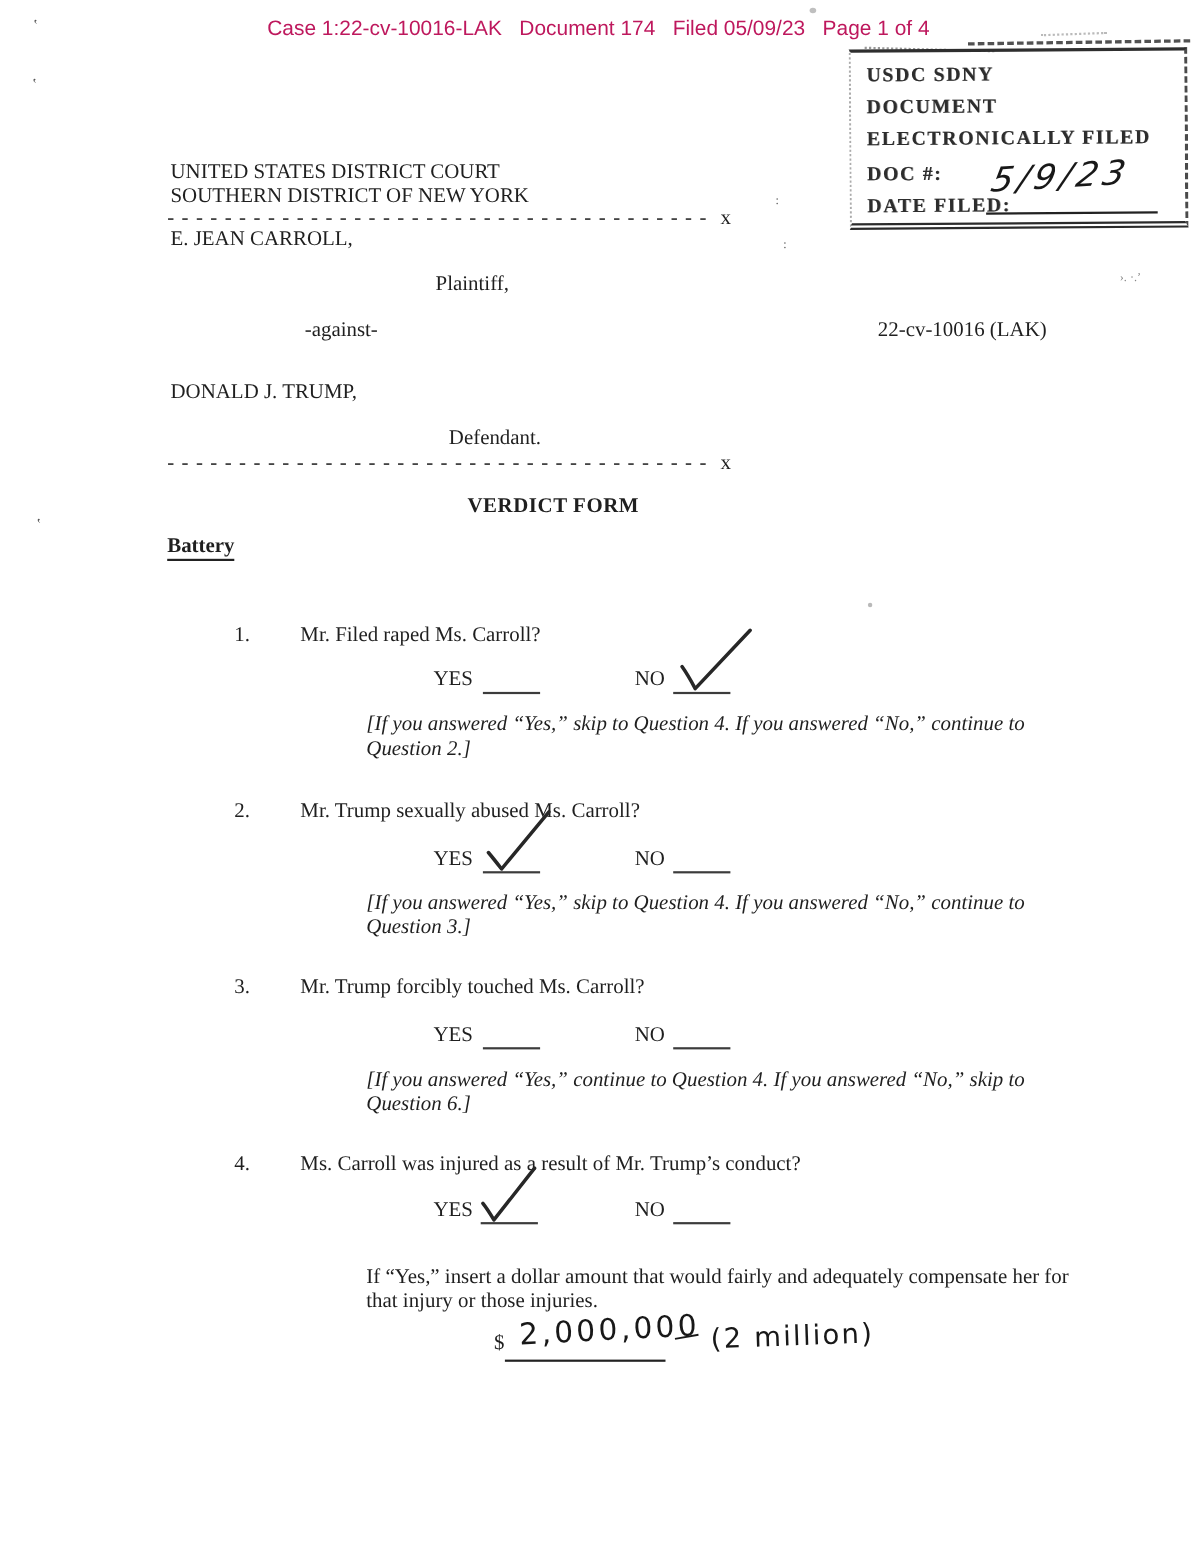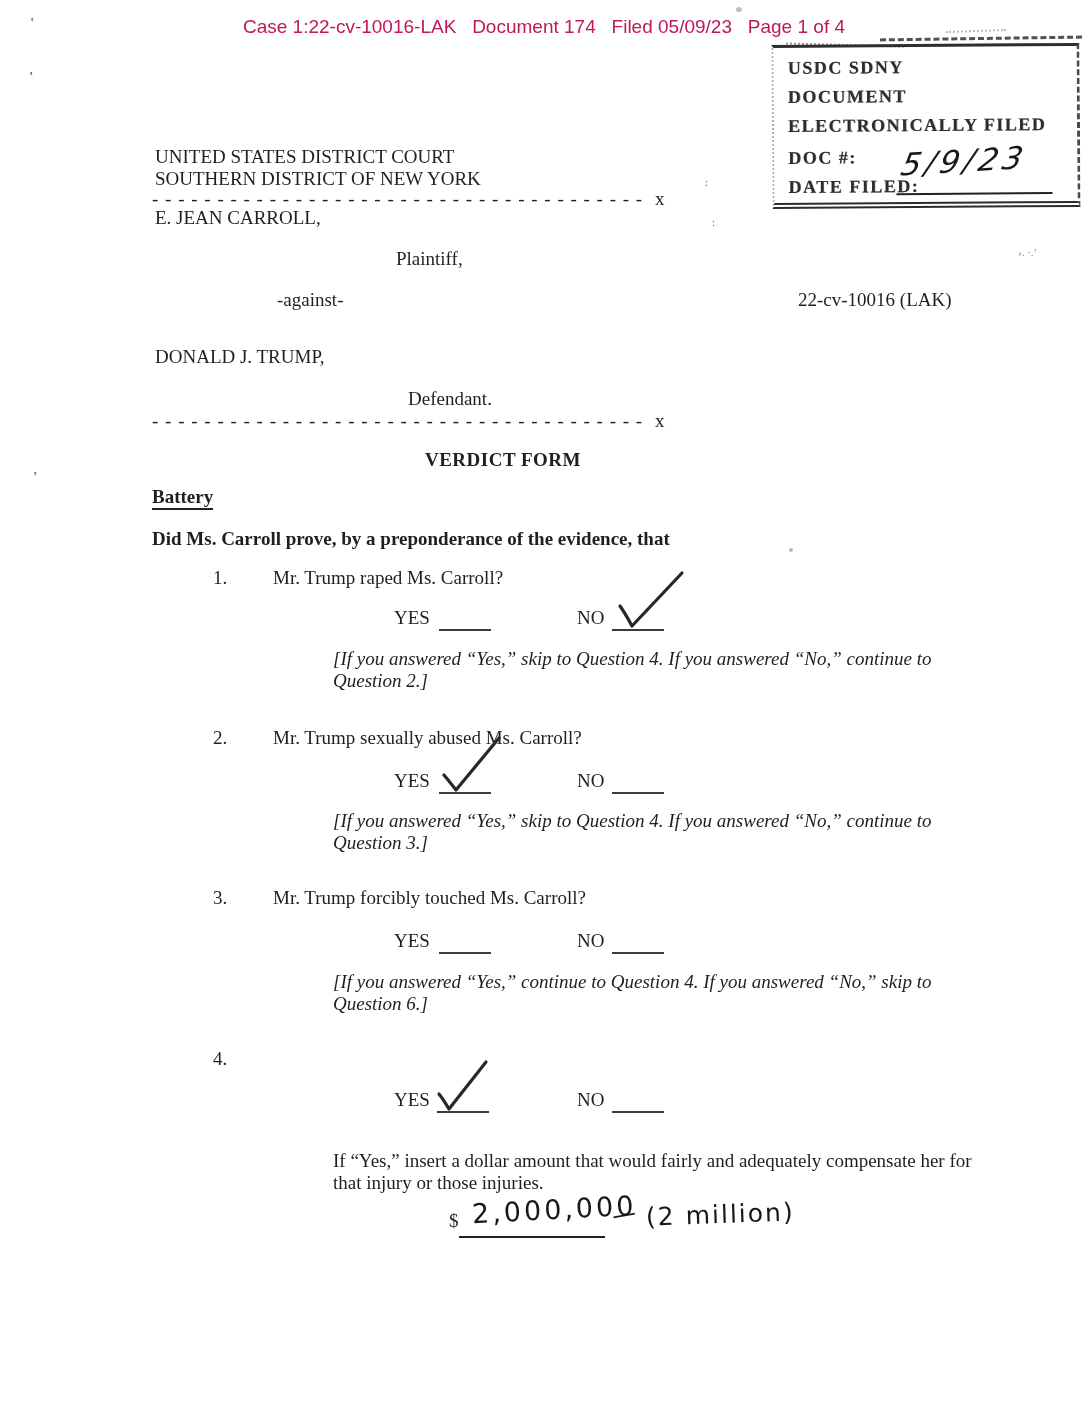--- a/index.html
+++ b/index.html
@@ -90,24 +90,23 @@
 
   <div class="abs sep-row" style="left:152px;top:410px;">
     <span class="sep-dashes">- - - - - - - - - - - - - - - - - - - - - - - - - - - - - - - - - - - - - - - - - - - - - - - - - - - -</span>
     <span class="sep-x">x</span>
   </div>
 
   <div class="abs title-center">VERDICT FORM</div>
   <div class="abs serif bold" style="left:152px;top:486px;">
     <span class="underlined">Battery</span>
   </div>
-  <div class="abs serif bold" style="left:152px;top:528px;">Did Ms. Carroll prove, by a preponderance of the evidence, that</div>
 
   <div class="abs serif" style="left:213px;top:567px;">1.</div>
-  <div class="abs serif" style="left:273px;top:567px;">Mr. Trump raped Ms. Carroll?</div>
+  <div class="abs serif" style="left:273px;top:567px;">Mr. Filed raped Ms. Carroll?</div>
   <div class="abs serif" style="left:394px;top:607px;">YES</div>
   <div class="abs blank" style="left:439px;top:609px;"></div>
   <div class="abs serif" style="left:577px;top:607px;">NO</div>
   <div class="abs blank" style="left:612px;top:609px;"></div>
   <svg class="abs" style="left:612px;top:568px;" width="76" height="64" viewBox="0 0 76 64">
     <path class="check" d="M8 38 Q13 45 20 58 L70 5"></path>
   </svg>
   <div class="abs instr" style="left:333px;top:648px;">[If you answered “Yes,” skip to Question 4. If you answered “No,” continue to Question 2.]</div>
 
   <div class="abs serif" style="left:213px;top:727px;">2.</div>
@@ -123,20 +122,21 @@
 
   <div class="abs serif" style="left:213px;top:887px;">3.</div>
   <div class="abs serif" style="left:273px;top:887px;">Mr. Trump forcibly touched Ms. Carroll?</div>
   <div class="abs serif" style="left:394px;top:930px;">YES</div>
   <div class="abs blank" style="left:439px;top:932px;"></div>
   <div class="abs serif" style="left:577px;top:930px;">NO</div>
   <div class="abs blank" style="left:612px;top:932px;"></div>
   <div class="abs instr" style="left:333px;top:971px;">[If you answered “Yes,” continue to Question 4.  If you answered “No,” skip to Question 6.]</div>
 
   <div class="abs serif" style="left:213px;top:1048px;">4.</div>
+  <div class="abs serif" style="left:273px;top:1048px;">Ms. Carroll was injured as a result of Mr. Trump’s conduct?</div>
   <div class="abs serif" style="left:394px;top:1089px;">YES</div>
   <div class="abs blank" style="left:437px;top:1091px;"></div>
   <div class="abs serif" style="left:577px;top:1089px;">NO</div>
   <div class="abs blank" style="left:612px;top:1091px;"></div>
   <svg class="abs" style="left:434px;top:1058px;" width="58" height="56" viewBox="0 0 58 56">
     <path class="check" d="M5 36 Q9 41 15 51 L52 4"></path>
   </svg>
 
   <div class="abs instr" style="left:333px;top:1150px;font-style:normal;width:640px;">If “Yes,” insert a dollar amount that would fairly and adequately compensate her for that injury or those injuries.</div>
   <div class="abs serif" style="left:449px;top:1210px;">$</div>

